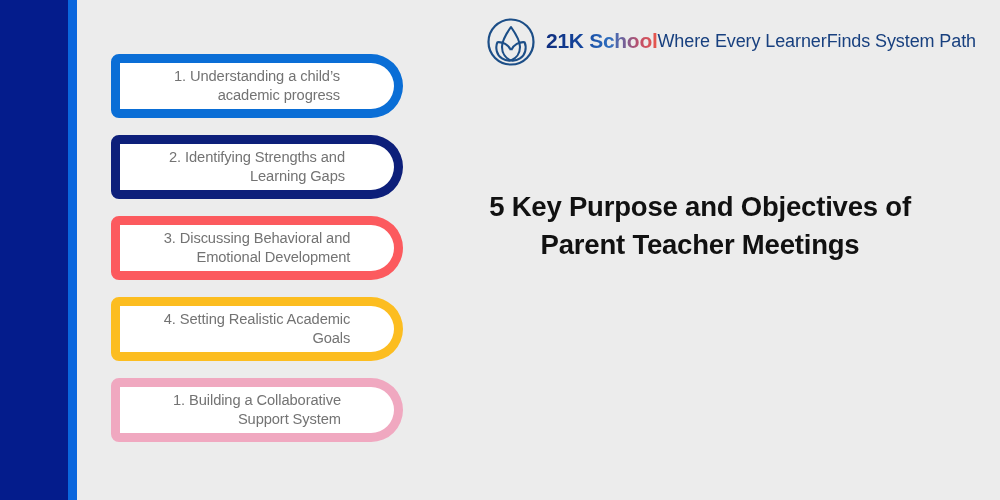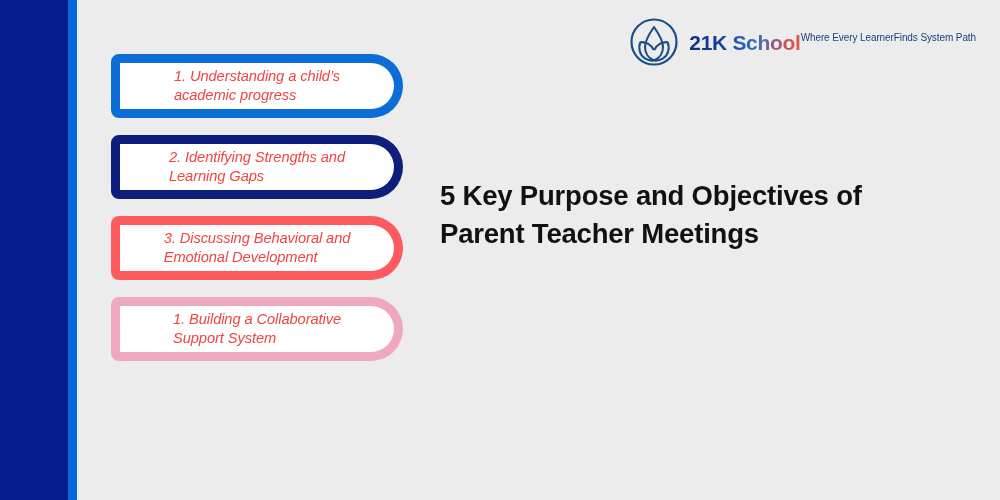--- a/index.html
+++ b/index.html
@@ -47,33 +47,33 @@
     border-width: 9px;
     border-radius: 8px 32px 32px 8px;
     display: flex;
     align-items: center;
     justify-content: center;
     padding: 0 14px;
   }
   .pill-label {
     font-size: 14.7px;
     line-height: 1.28;
-    color: #ef4444;
-    text-align: left;
+    color: #737373;
+    text-align: right;
     letter-spacing: -0.1px;
     white-space: pre-line;
-    font-style: italic;
   }
 
   
   #main-title {
     position: absolute;
     left: 440px;
-    top: 177px;
+    top: 188px;
     width: 520px;
+    text-align: center;
     font-size: 27.5px;
     font-weight: bold;
     line-height: 1.38;
     color: #111111;
     letter-spacing: -0.2px;
     white-space: pre-line;
   }
 
   
   #brand {
@@ -96,21 +96,21 @@
     background-clip: text;
     color: transparent;
   }
   #brand-underline {
     height: 3px;
     margin: 3px 0 3px 0;
     background: linear-gradient(90deg, #0f2d7d 0%, #2f6fc0 45%, #edb36a 72%, #e8564b 100%);
     border-radius: 2px;
   }
   .brand-tagline-line {
-    font-size: 10px;
+    font-size: 18px;
     line-height: 1.28;
     color: #18407f;
     letter-spacing: -0.1px;
   }
 </style>
 </head>
 <body style="background: rgb(236, 236, 236);">
 
 <div id="left-bar-navy" style="background: rgb(4, 28, 140);"></div>
 <div id="left-bar-blue" style="background: rgb(10, 102, 221);"></div>
@@ -120,20 +120,24 @@
       <div class="pill-label">1. Understanding a child’s
 academic progress</div>
     </div>
     <div class="pill" style="border-color: rgb(13, 31, 122);">
       <div class="pill-label">2. Identifying Strengths and
 Learning Gaps</div>
     </div>
     <div class="pill" style="border-color: rgb(252, 90, 94);">
       <div class="pill-label">3. Discussing Behavioral and
 Emotional Development</div>
+    </div>
+    <div class="pill" style="border-color: rgb(252, 189, 32);">
+      <div class="pill-label">4. Setting Realistic Academic
+Goals</div>
     </div>
     <div class="pill" style="border-color: rgb(240, 168, 192);">
       <div class="pill-label">1. Building a Collaborative
 Support System</div>
     </div>
   </div>
 
 <div id="main-title">5 Key Purpose and Objectives of
 Parent Teacher Meetings</div>
 

